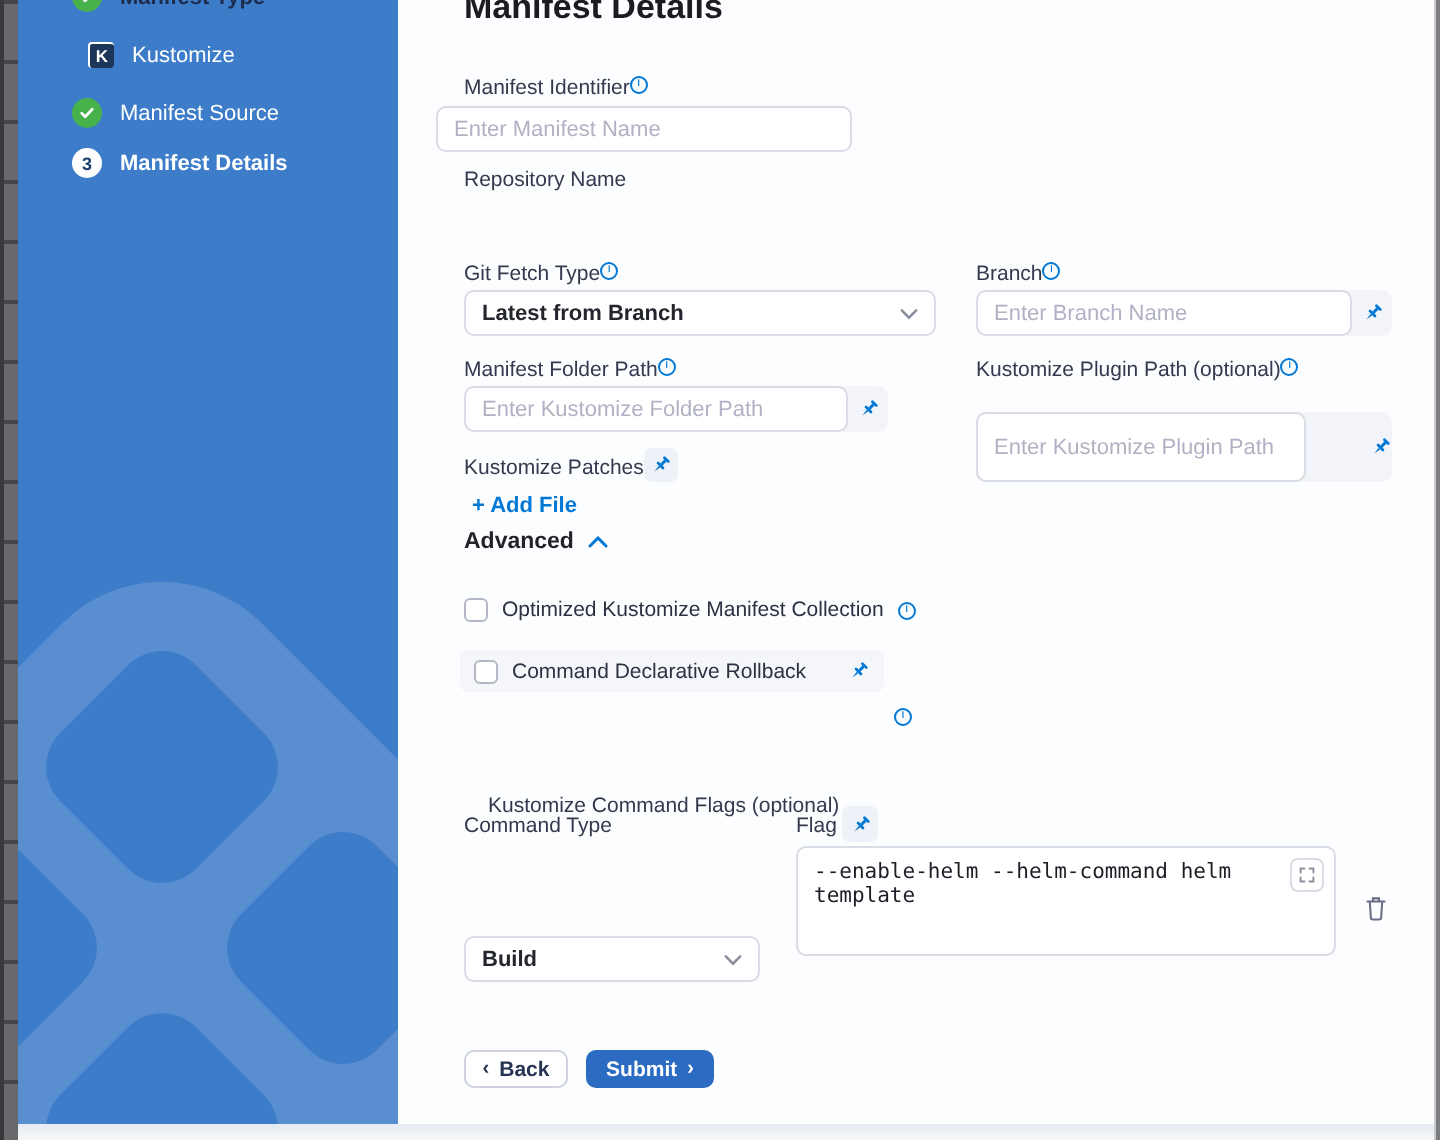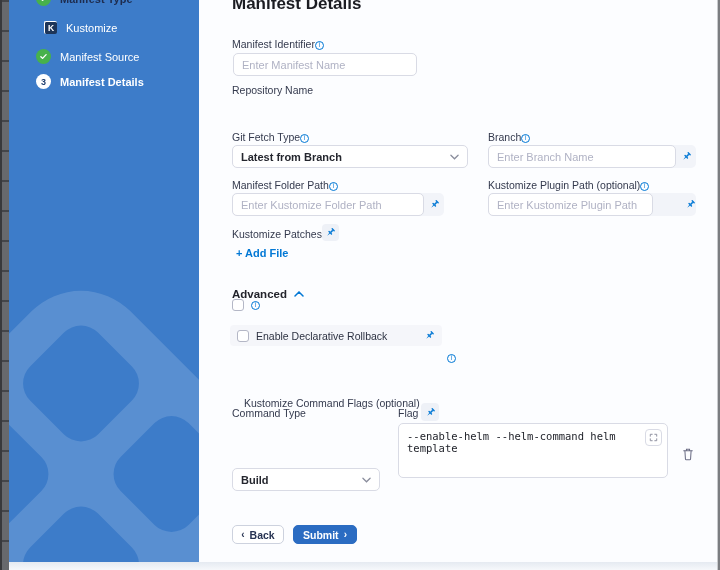--- a/index.html
+++ b/index.html
@@ -37,21 +37,21 @@
   .kicon { width:13px; height:13px; background:#1d3558; border-left:1.5px solid #fff; border-top:1.5px solid #fff;
     border-radius:2px; color:#fff; font-size:8.5px; font-weight:bold; display:grid; place-items:center; }
   .step.source { top:49px; left:27px; }
   .step.details { top:74px; left:27px; font-weight:bold; }
 
   
   .main { position:absolute; left:199px; top:0; width:518px; height:562px; background:#fcfdff; }
   .abs { position:absolute; }
   .title { left:33px; top:-6px; font-size:17px; font-weight:bold; color:#1b1c22; }
 
-  .flabel { display:flex; align-items:flex-end; gap:0; font-size:10.5px; color:#343a4e; }
+  .flabel { display:flex; align-items:flex-start; gap:0; font-size:10.5px; color:#343a4e; }
   .info { width:9px; height:9px; border:1px solid #0278d5; border-radius:50%; color:#0278d5;
     display:inline-grid; place-items:center; font-size:6.5px; line-height:1; flex:0 0 9px; }
   .info::after { content:"i"; }
 
   input.txt { width:100%; height:100%; border:1px solid #d9dbe5; border-radius:5px; background:#fff;
     font-family:"Liberation Sans", sans-serif; font-size:11px; color:#1f2028; padding:0 8px; outline:none; }
   input.txt::placeholder { color:#b0b2c4; }
 
   .pinwrap { display:flex; align-items:center; background:#f2f4f9; border-radius:5px; }
   .pinwrap .inputbox { height:100%; }
@@ -130,21 +130,21 @@
   </div>
 
   <div class="main">
 
     <div class="abs title">Manifest Details</div>
 
     <div class="abs flabel" style="left:33px; top:38px;">
       <span>Manifest Identifier</span>
       <span class="info"></span>
     </div>
-    <div class="abs" style="left:34px; top:53px; width:184px; height:23px;">
+    <div class="abs" style="left:19px; top:53px; width:208px; height:23px;">
       <input class="txt" placeholder="Enter Manifest Name" style="">
     </div>
 
     <div class="abs flabel" style="left:33px; top:84px;">
       <span>Repository Name</span>
     </div>
 
     <div class="abs flabel" style="left:33px; top:131px;">
       <span>Git Fetch Type</span>
       <span class="info"></span>
@@ -193,21 +193,21 @@
               <polygon points="8,14.8 7.2,9.5 8.8,9.5"></polygon>
             </g>
           </svg>
       </span>
     </div>
 
     <div class="abs flabel" style="left:289px; top:179px;">
       <span>Kustomize Plugin Path (optional)</span>
       <span class="info"></span>
     </div>
-    <div class="abs pinwrap" style="left:289px; top:193px; width:208px; height:23px;gap:32px;">
+    <div class="abs pinwrap" style="left:289px; top:206px; width:208px; height:35px;gap:32px;">
       <span class="inputbox" style="width:188px;">
         <input class="txt" placeholder="Enter Kustomize Plugin Path" style="">
       </span>
       <span class="pinzone">
         <svg width="11" height="11" viewBox="0 0 16 16" fill="#0278d5">
             <g transform="rotate(45 8 8)">
               <rect x="5" y="1.5" width="6" height="2" rx="1"></rect>
               <rect x="6.9" y="3.3" width="2.2" height="4.4"></rect>
               <rect x="4.5" y="7.5" width="7" height="2" rx="1"></rect>
               <polygon points="8,14.8 7.2,9.5 8.8,9.5"></polygon>
@@ -225,35 +225,36 @@
           <g transform="rotate(45 8 8)">
             <rect x="5" y="1.5" width="6" height="2" rx="1"></rect>
             <rect x="6.9" y="3.3" width="2.2" height="4.4"></rect>
             <rect x="4.5" y="7.5" width="7" height="2" rx="1"></rect>
             <polygon points="8,14.8 7.2,9.5 8.8,9.5"></polygon>
           </g>
         </svg>
     </button>
     <div class="abs link" style="left:37px; top:247px;">+ Add File</div>
 
-    <div class="abs adv-head" style="left:33px; top:288px;text-align:right;">
+    <div class="abs adv-head" style="left:33px; top:265px;text-align:right;">
       <span>Advanced</span>
       <svg width="10" height="6" viewBox="0 0 10 6">
           <path d="M1 5l4-4 4 4" stroke="#0278d5" stroke-width="1.5" fill="none" stroke-linecap="round"></path>
         </svg>
     </div>
 
     <div class="abs chkrow" style="left:33px; top:299px;">
       <span class="chk"></span>
+      <span>Optimized Kustomize Manifest Collection</span>
       <span class="info"></span>
     </div>
 
     <div class="abs grayrow" style="left:31px; top:325px; width:212px; height:21px;">
       <span class="chk"></span>
-      <span>Enable Declarative Rollback</span>
+      <span>Command Declarative Rollback</span>
       <span class="spacer"></span>
       <span>
         <svg width="11" height="11" viewBox="0 0 16 16" fill="#0278d5">
             <g transform="rotate(45 8 8)">
               <rect x="5" y="1.5" width="6" height="2" rx="1"></rect>
               <rect x="6.9" y="3.3" width="2.2" height="4.4"></rect>
               <rect x="4.5" y="7.5" width="7" height="2" rx="1"></rect>
               <polygon points="8,14.8 7.2,9.5 8.8,9.5"></polygon>
             </g>
           </svg>

